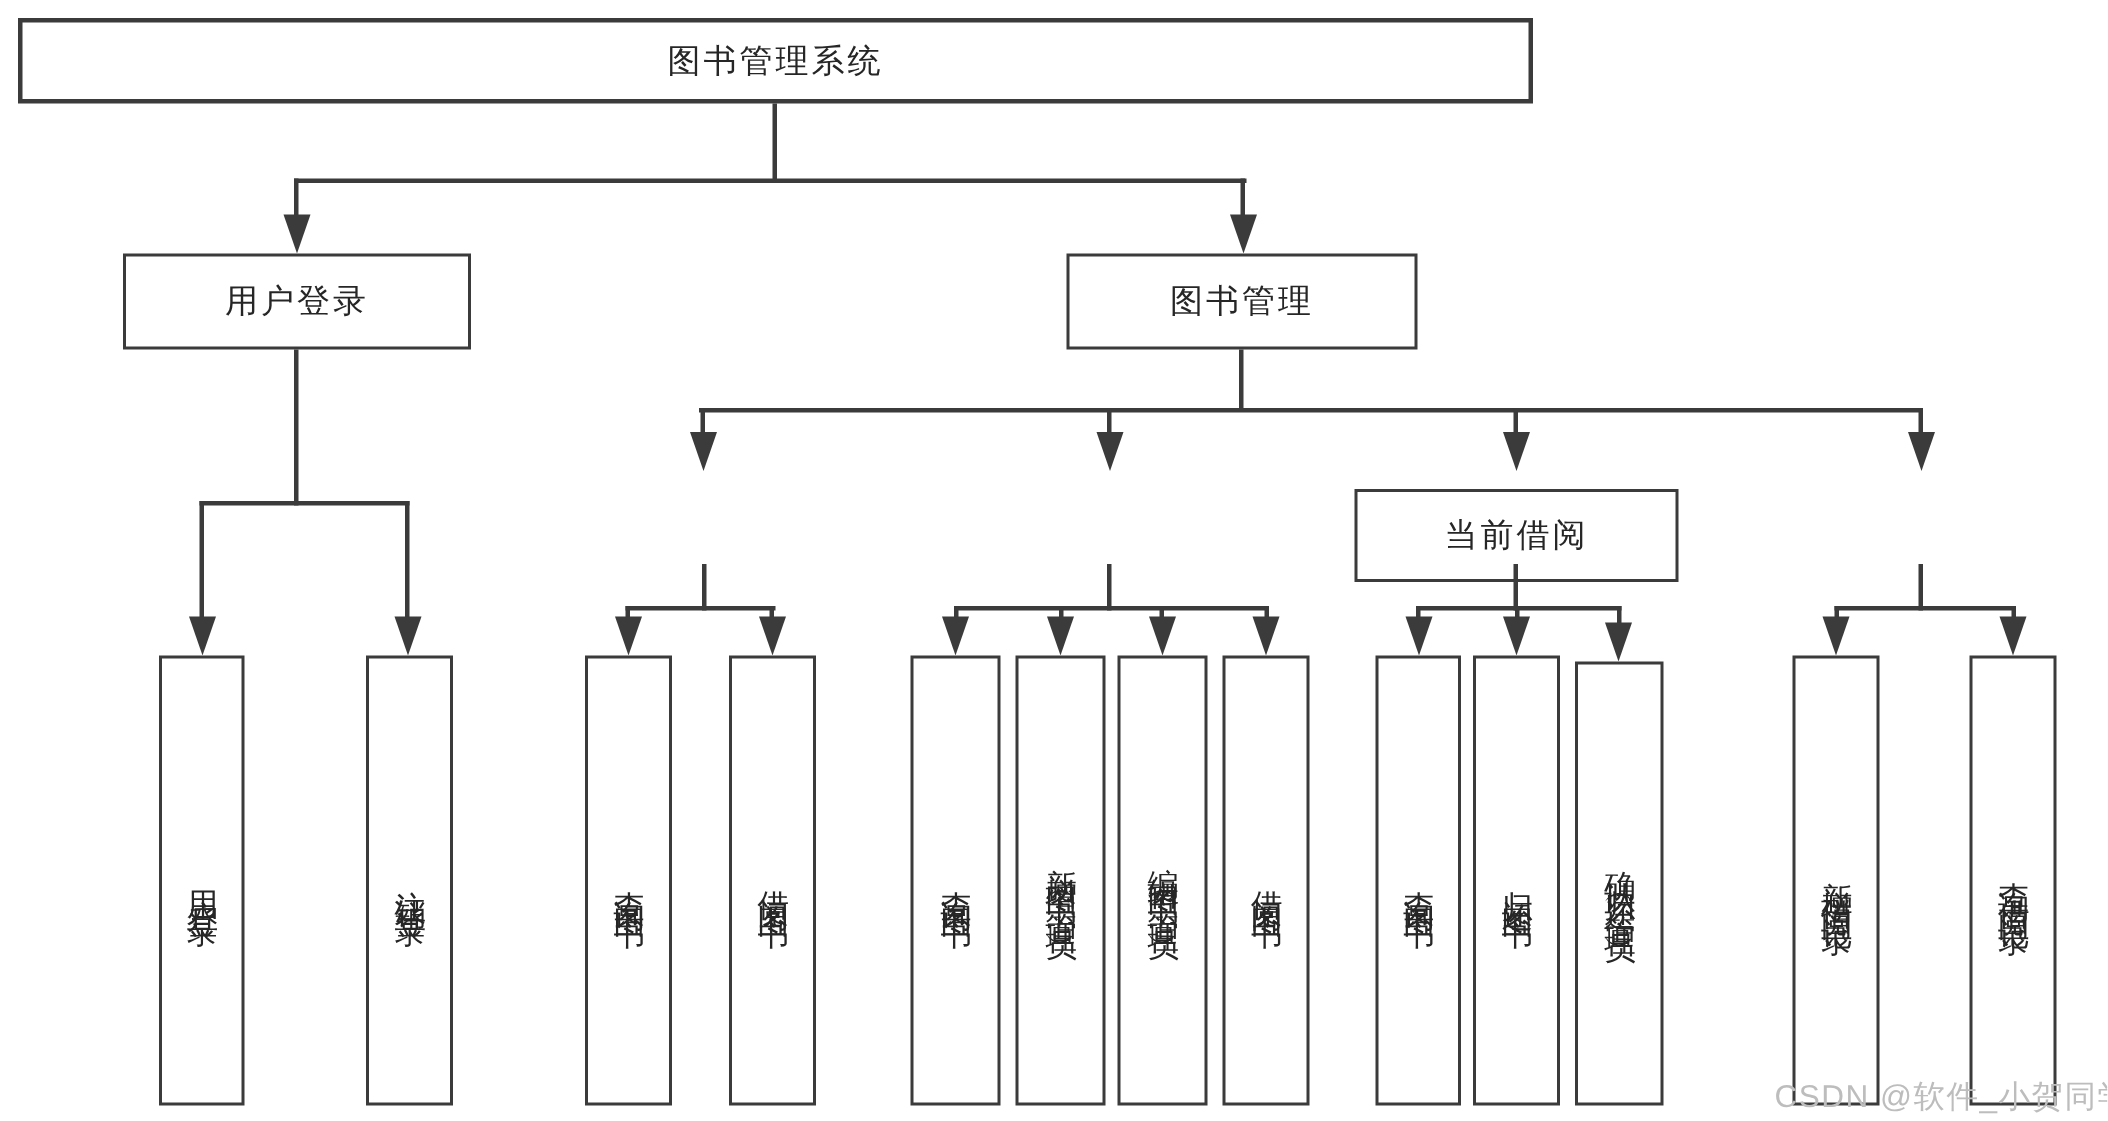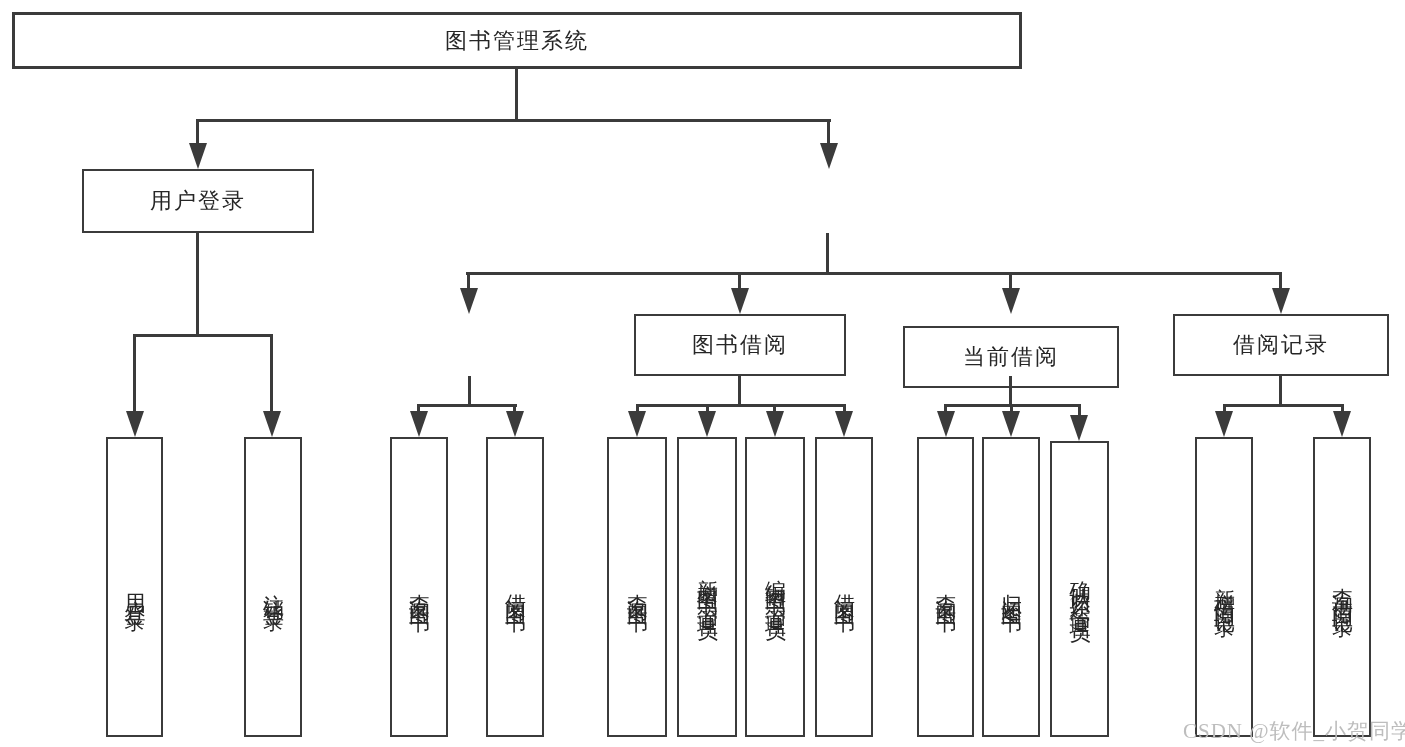--- a/index.html
+++ b/index.html
@@ -7,21 +7,21 @@
     --text:#262626;
     --bg:#ffffff;
     --wm:#bdbdbd;
   }
   *{margin:0;padding:0;box-sizing:border-box;}
   html,body{background:#fff;}
   .stage{
     position:relative;
     width:1405px;height:747px;
     background:var(--bg);
-    font-family:Liberation Serif, serif;
+    font-family:Liberation Sans, sans-serif;
     color:var(--text);
     overflow:hidden;
   }
   .box{
     position:absolute;
     border:2px solid var(--line);
     background:#fff;
     display:flex;align-items:center;justify-content:center;
     font-size:22px;letter-spacing:2px;
     color:var(--text);
@@ -60,35 +60,34 @@
   <div class="box rootbox" style="left:12px;top:12px;width:1010px;height:57px;">图书管理系统</div>
 
   <div class="lv" style="left:515px;top:69px;height:51px;"></div>
   <div class="lh" style="left:196px;top:119px;width:635px;"></div>
   <div class="lv" style="left:196px;top:119px;height:28px;"></div>
   <div class="lv" style="left:827px;top:119px;height:28px;"></div>
   <div class="arrow" style="left:189px;top:143px;"></div>
   <div class="arrow" style="left:820px;top:143px;"></div>
 
   <div class="box" style="left:82px;top:169px;width:232px;height:64px;">用户登录</div>
+  <div class="box" style="left:711px;top:169px;width:234px;height:64px;">图书管理</div>
 
   <div class="lv" style="left:826px;top:233px;height:41px;"></div>
   <div class="lh" style="left:466px;top:272px;width:816px;"></div>
   <div class="lv" style="left:467px;top:272px;height:20px;"></div>
   <div class="lv" style="left:738px;top:272px;height:20px;"></div>
   <div class="lv" style="left:1009px;top:272px;height:20px;"></div>
   <div class="lv" style="left:1279px;top:272px;height:20px;"></div>
   <div class="arrow" style="left:460px;top:288px;"></div>
   <div class="arrow" style="left:731px;top:288px;"></div>
   <div class="arrow" style="left:1002px;top:288px;"></div>
   <div class="arrow" style="left:1272px;top:288px;"></div>
 
-  <div class="box" style="left:634px;top:314px;width:212px;height:62px;">图书借阅</div>
   <div class="box" style="left:903px;top:326px;width:216px;height:62px;">当前借阅</div>
-  <div class="box" style="left:1173px;top:314px;width:216px;height:62px;">借阅记录</div>
 
   <div class="lv" style="left:196px;top:233px;height:104px;"></div>
   <div class="lh" style="left:133px;top:334px;width:140px;"></div>
   <div class="lv" style="left:133px;top:334px;height:80px;"></div>
   <div class="lv" style="left:270px;top:334px;height:80px;"></div>
   <div class="arrow" style="left:126px;top:411px;"></div>
   <div class="arrow" style="left:263px;top:411px;"></div>
 
   <div class="lv" style="left:468px;top:376px;height:31px;"></div>
   <div class="lh" style="left:417px;top:404px;width:100px;"></div>

